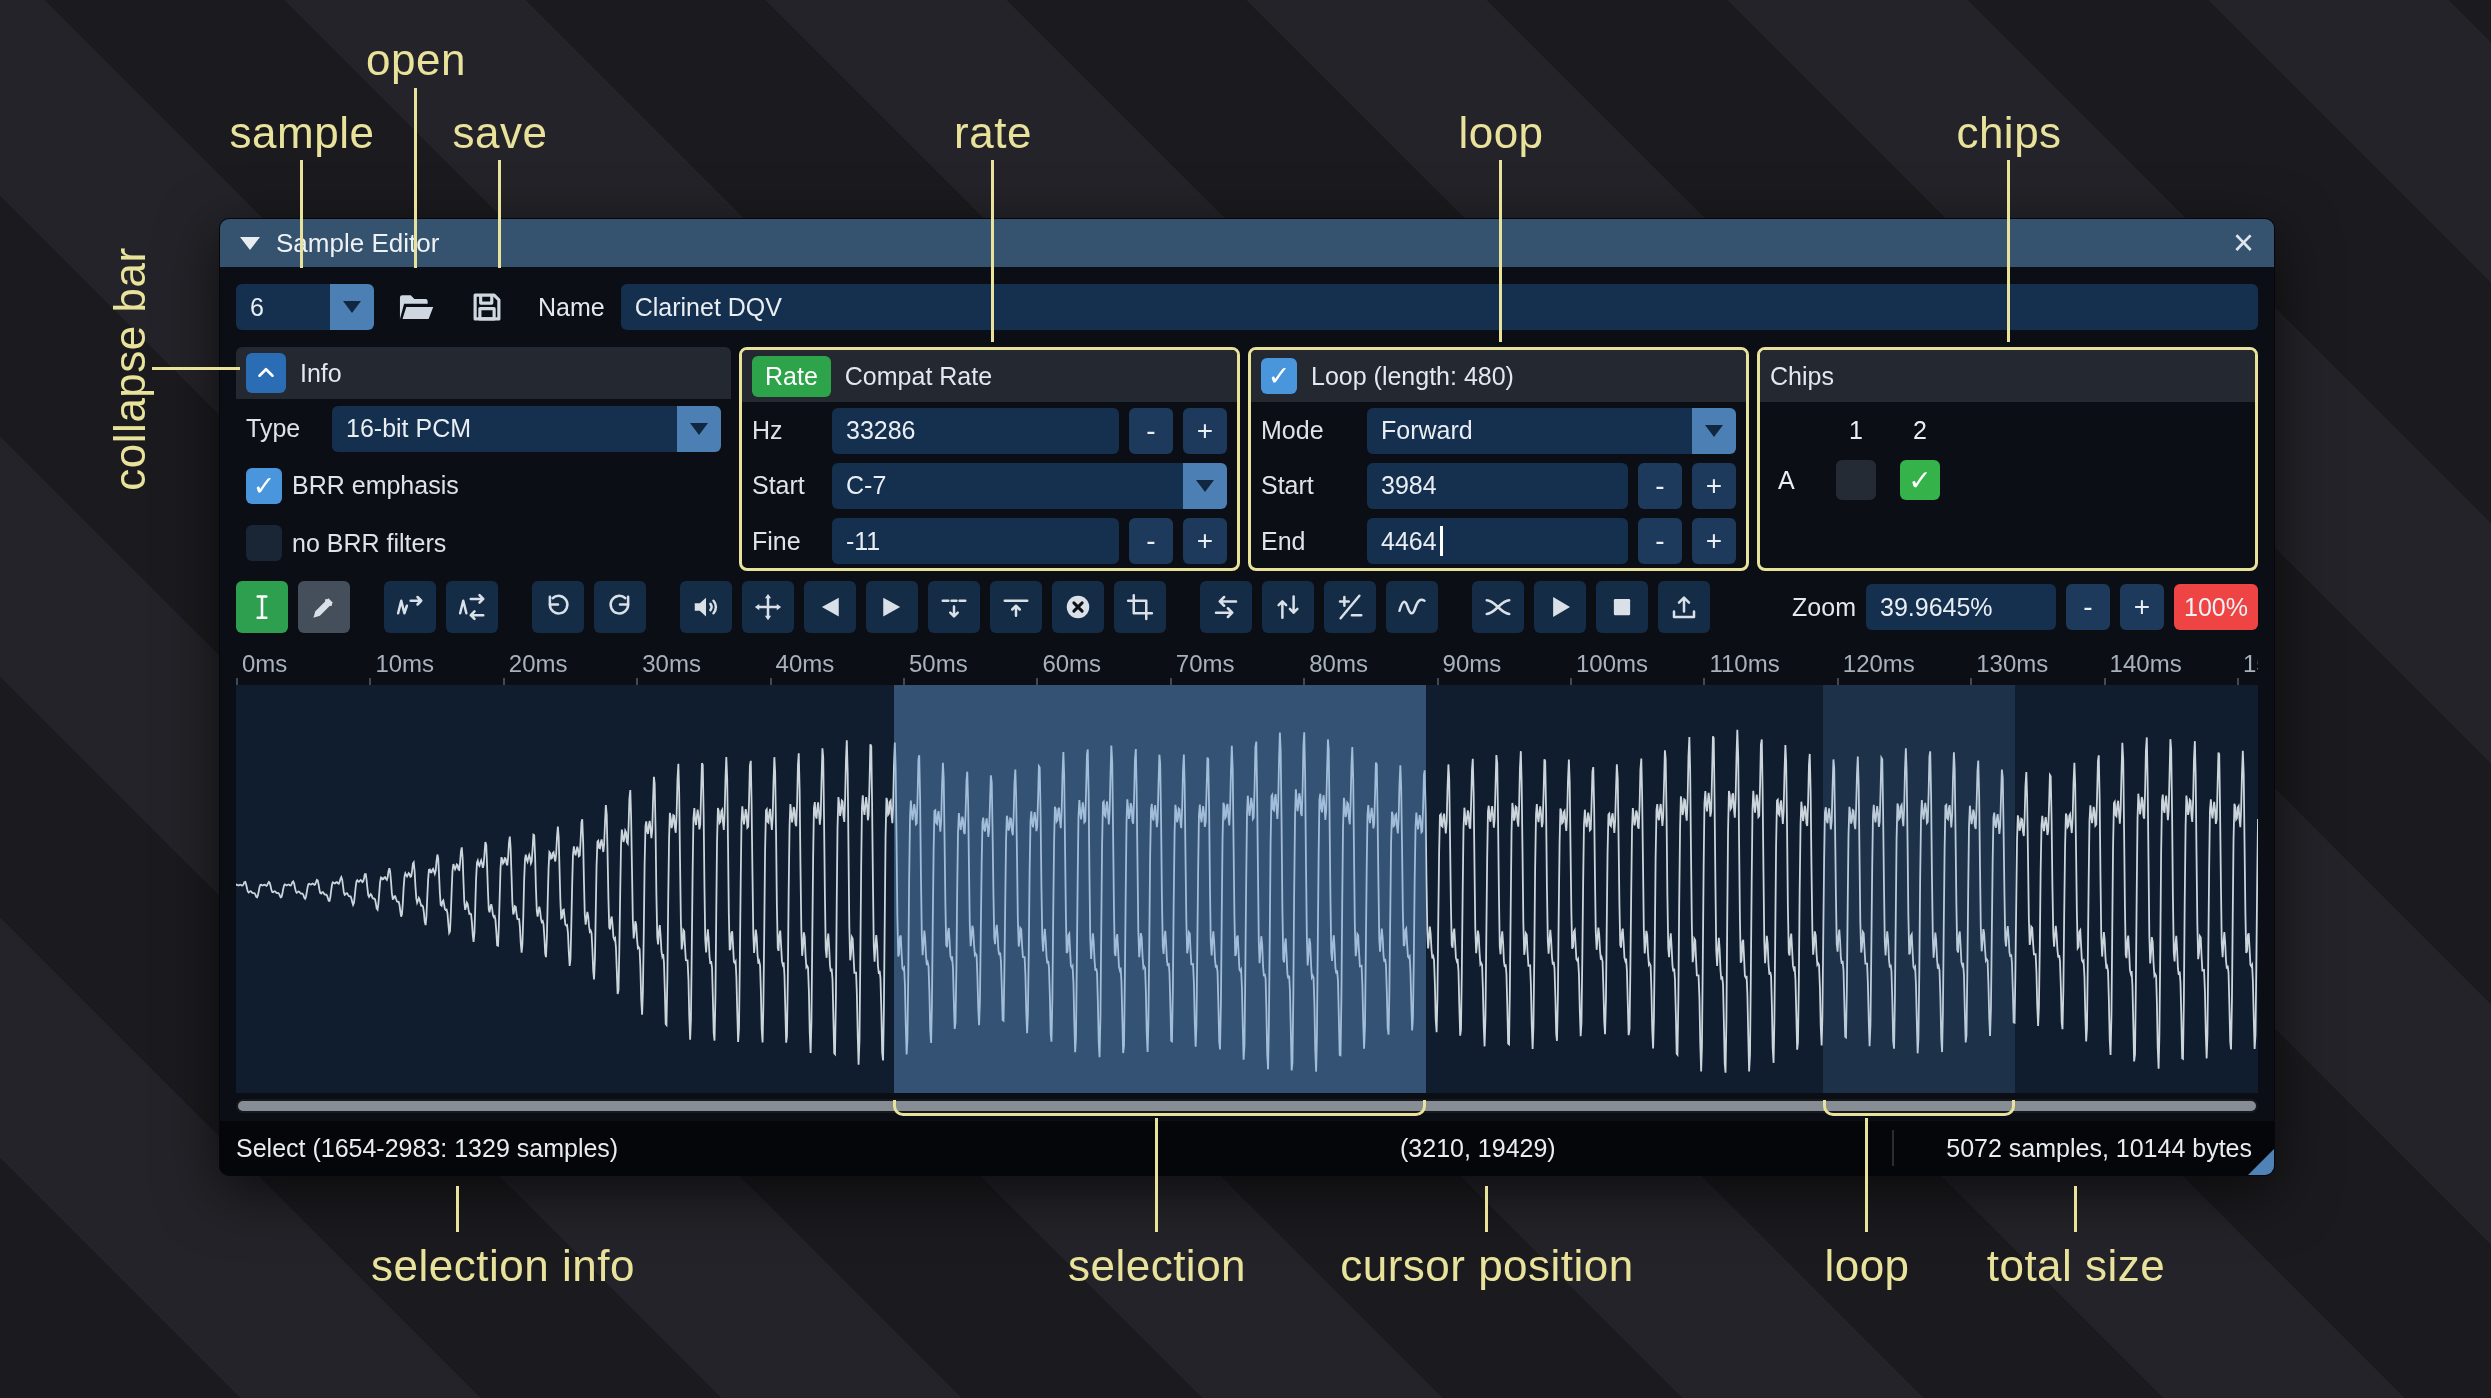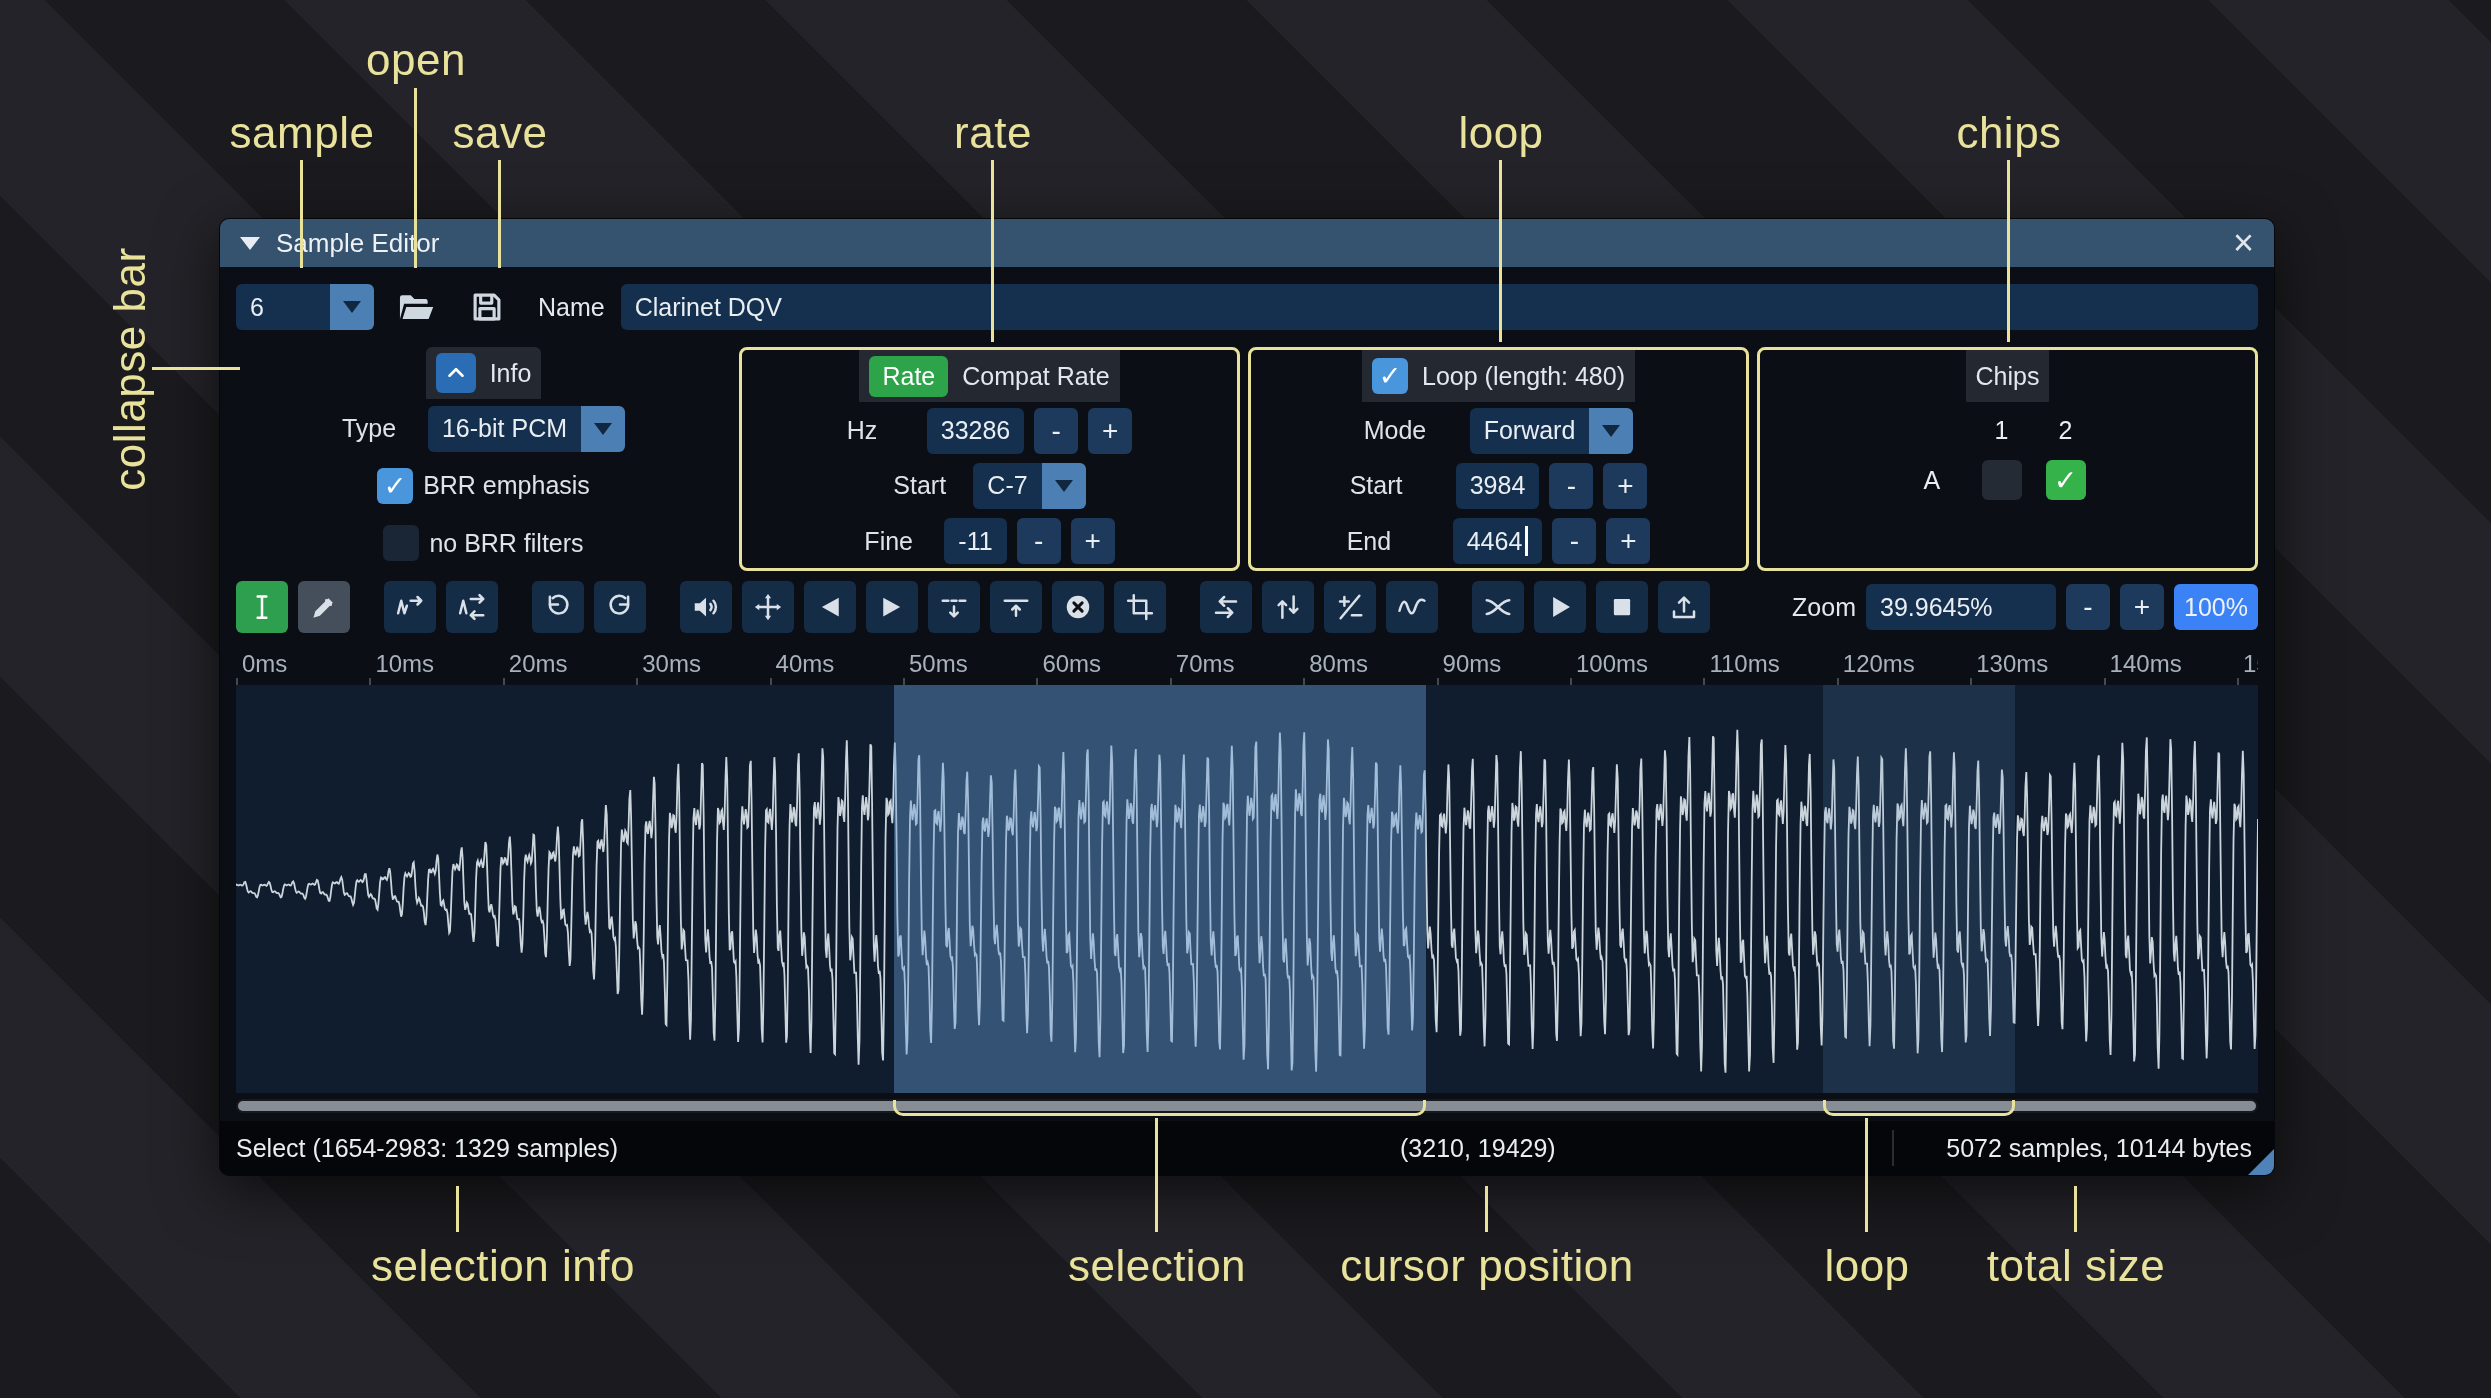--- a/index.html
+++ b/index.html
@@ -38,21 +38,21 @@
   .icon-btn svg{width:38px;height:38px;}
   .ml18{margin-left:18px;}.ml26{margin-left:26px;}.ml28{margin-left:28px;}.ml16{margin-left:16px;}
   .label{color:#e2e8ed;font-size:25px;flex:none;}
   .field{background:#15304e;border-radius:6px;height:46px;display:flex;align-items:center;
     padding:0 14px;color:#e9eef3;font-size:25px;white-space:nowrap;}
   .field.grow-f{flex:1;min-width:0;}
   .name-field{flex:1;min-width:0;}
 
   
   .panels{height:224px;display:flex;gap:8px;padding:0 16px;flex:none;}
-  .panel{flex:1;display:flex;flex-direction:column;min-width:0;align-items:center;}
+  .panel{flex:1;display:flex;flex-direction:column;min-width:0;}
   .panel.annotated{border:3px solid #e9e29b;border-radius:8px;overflow:hidden;}
   .panel-header{height:52px;background:#232831;display:flex;align-items:center;gap:14px;
     padding:0 10px;flex:none;border-radius:6px 6px 0 0;}
   .panel.annotated .panel-header{border-radius:0;}
   .panel-title{color:#e2e8ed;font-size:25px;white-space:nowrap;}
   .collapse-btn{width:40px;height:40px;background:#2a6db5;border:none;border-radius:6px;color:#fff;
     display:flex;align-items:center;justify-content:center;flex:none;padding:0;}
   .collapse-btn svg{width:26px;height:26px;}
   .panel-row{flex:1;display:flex;align-items:center;padding:0 10px;gap:10px;margin-top:2px;min-height:0;}
   .row-label{color:#dde3e8;font-size:25px;flex:none;white-space:nowrap;}
@@ -79,21 +79,21 @@
   .toolbar2{height:72px;display:flex;align-items:center;padding:0 16px;flex:none;}
   .tool-group{display:flex;align-items:center;gap:10px;}
   .tool-btn{width:52px;height:52px;border-radius:6px;background:#152c47;border:none;color:#d9e0e7;
     display:flex;align-items:center;justify-content:center;padding:0;flex:none;}
   .tool-btn svg{width:30px;height:30px;}
   .tool-btn.active{background:#2e9e4f;color:#ffffff;}
   .tool-btn.mode{background:#454f5b;}
   .tool-btn.group-start{margin-left:24px;}
   .zoom-cluster{margin-left:auto;display:flex;align-items:center;gap:10px;}
   .zoom-field{width:190px;}
-  .wide-btn{width:84px;height:46px;background:#3b82f6;color:#eef2f6;border:none;border-radius:6px;font-size:25px;flex:none;}
+  .wide-btn{width:84px;height:46px;background:#ef4444;color:#eef2f6;border:none;border-radius:6px;font-size:25px;flex:none;}
 
   
   .timeline{height:42px;margin:0 16px;position:relative;overflow:hidden;flex:none;}
   .time-label{position:absolute;top:7px;color:#a9b2ba;font-size:24px;white-space:nowrap;}
   .tick{position:absolute;bottom:0;width:2px;height:7px;background:#434a52;}
   .waveview{flex:1;margin:0 16px;background:#0f1d2e;position:relative;overflow:hidden;min-height:0;}
   #wave-svg{position:absolute;inset:0;width:100%;height:100%;display:block;}
   #wave-line{fill:none;stroke:#ccd5dc;stroke-width:1.8;}
   .overlay{position:absolute;top:0;bottom:0;}
   .sel-overlay{background:rgba(104,158,214,.42);}

